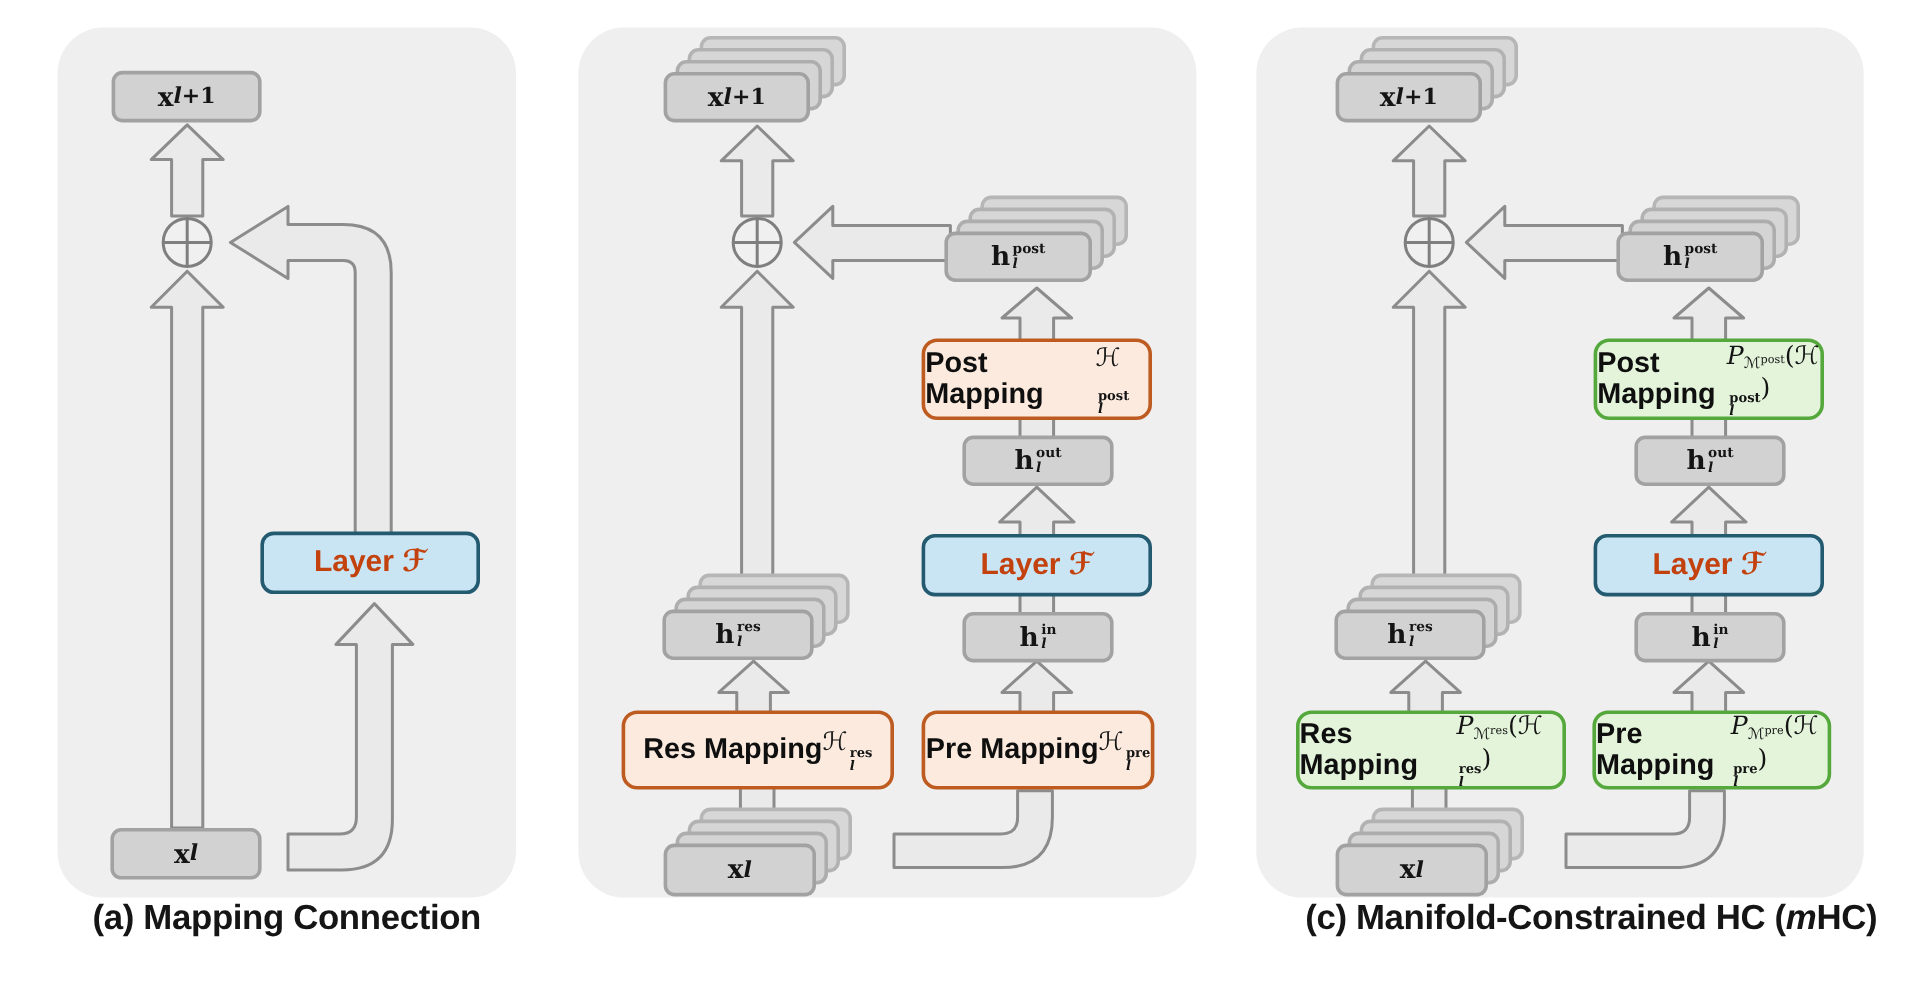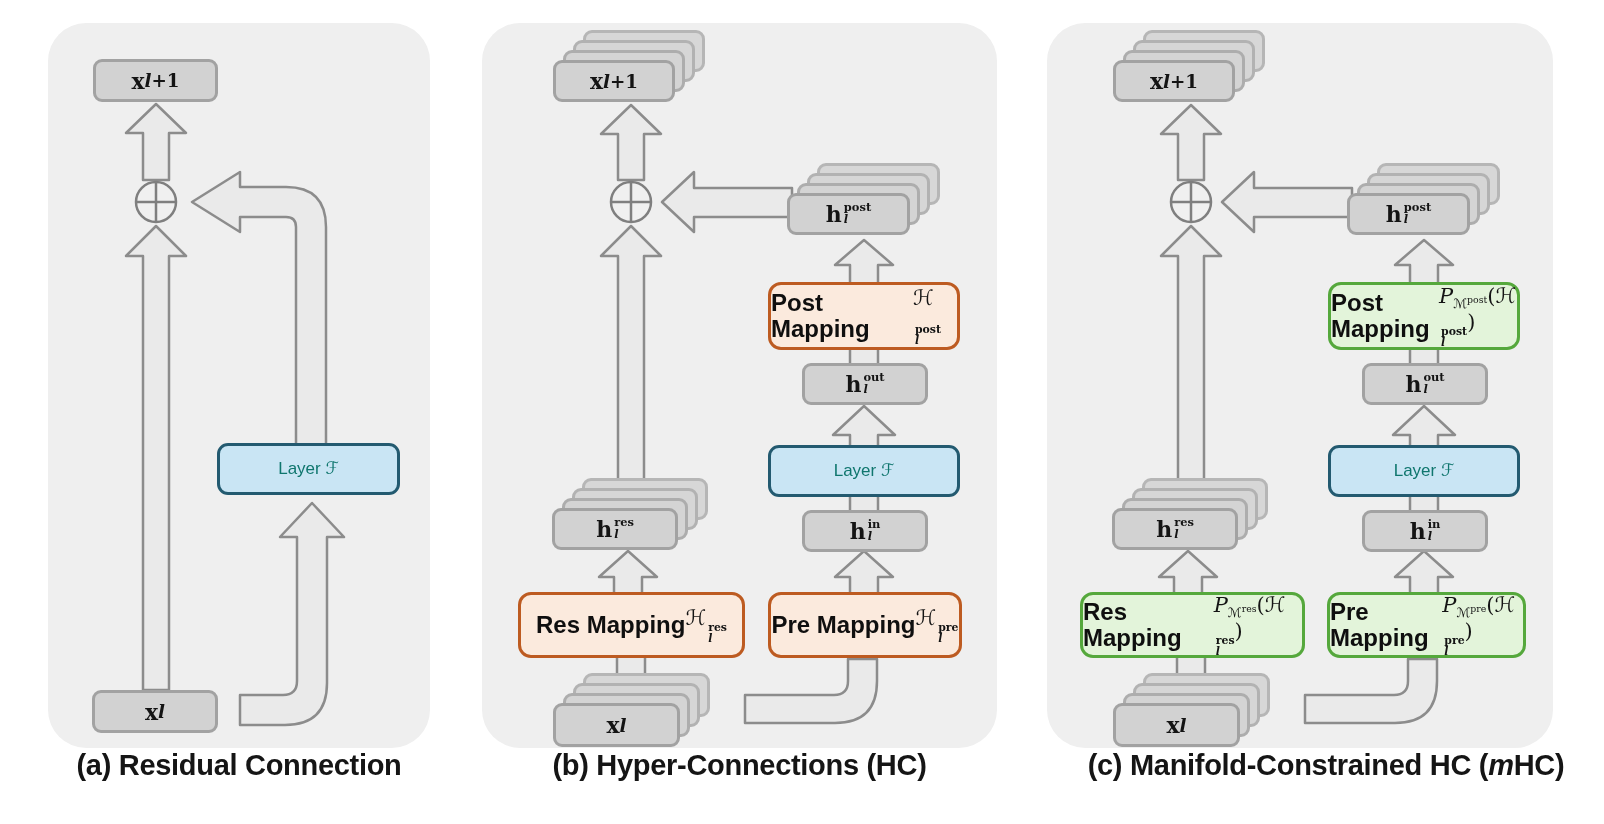--- a/index.html
+++ b/index.html
@@ -20,22 +20,22 @@
   .stack .b2{left:20px;top:-20px;background:#d6d6d6;border-color:#b2b2b2;}
   .stack .b1{left:10px;top:-10px;background:#d4d4d4;border-color:#adadad;}
   .stack .b0{left:0;top:0;}
   .bigbox{position:absolute;z-index:3;box-sizing:border-box;border-radius:13px;
           display:flex;flex-direction:row;align-items:center;justify-content:center;line-height:1.1;}
   .blue{background:#c9e5f4;border:3px solid #235a70;border-radius:11px;}
   .orange{background:#fbeadd;border:3px solid #bd5b21;}
   .green{background:#e3f4da;border:3px solid #55a83c;}
   .bigbox .t{font-family:"Liberation Sans","DejaVu Sans",sans-serif;font-weight:600;
              font-size:24px;color:#0f0f0f;}
-  .layerlab{font-family:"Liberation Sans","DejaVu Sans",sans-serif;font-weight:400;
-            font-size:17px;color:#0f766e;}
+  .layerlab{font-family:"Liberation Sans","DejaVu Sans",sans-serif;font-weight:700;
+            font-size:25px;color:#c2410c;}
   .bigbox .m{font-family:"DejaVu Serif","DejaVu Sans",serif;font-size:21px;color:#141414;margin-top:1px;}
   .m sub{font-size:.62em;vertical-align:-0.35em;}
   .m sub sup{font-size:.72em;vertical-align:0.5em;font-style:normal;}
   .cal{font-family:"DejaVu Serif",serif;}
   .ss{display:inline-flex;flex-direction:column;align-items:flex-start;font-size:.52em;
       line-height:1.02;vertical-align:-0.5em;margin-left:2px;font-weight:600;font-style:normal;}
   .ss span{display:block;}
   .ss i{font-style:italic;}
   .caption{position:absolute;top:749px;z-index:3;text-align:center;font-size:29px;font-weight:600;
            color:#151515;letter-spacing:-0.3px;font-family:"Liberation Sans","DejaVu Sans",sans-serif;}
@@ -95,21 +95,21 @@
       <line x1="1171" y1="202" x2="1211" y2="202"></line>
         <line x1="1191" y1="182" x2="1191" y2="222"></line>
     </g>
   </svg>
 
   <div class="gbox" style="left:93px;top:59px;width:125px;height:43px;">x<sub><i>l</i>+1</sub></div>
   <div class="bigbox blue" style="left:217px;top:443px;width:183px;height:52px;">
     <span class="layerlab">Layer ℱ</span>
   </div>
   <div class="gbox" style="left:92px;top:690px;width:126px;height:43px;">x<sub><i>l</i></sub></div>
-  <div class="caption" style="left:48px;width:382px;">(a) Residual Connection</div>
+  <div class="caption" style="left:48px;width:382px;">(a) Mapping Connection</div>
 
   <div class="stack" style="left:553px;top:60px;width:122px;height:42px;">
     <div class="gbox b3"></div>
     <div class="gbox b2"></div>
     <div class="gbox b1"></div>
     <div class="gbox b0">x<sub><i>l</i>+1</sub></div>
   </div>
   <div class="stack" style="left:787px;top:193px;width:123px;height:42px;">
     <div class="gbox b3"></div>
     <div class="gbox b2"></div>
@@ -159,21 +159,20 @@
           <span>pre</span>
           <span><i>l</i></span>
         </span></span>
   </div>
   <div class="stack" style="left:553px;top:703px;width:127px;height:44px;">
     <div class="gbox b3"></div>
     <div class="gbox b2"></div>
     <div class="gbox b1"></div>
     <div class="gbox b0">x<sub><i>l</i></sub></div>
   </div>
-  <div class="caption" style="left:482px;width:515px;">(b) Hyper-Connections (HC)</div>
 
   <div class="stack" style="left:1113px;top:60px;width:122px;height:42px;">
     <div class="gbox b3"></div>
     <div class="gbox b2"></div>
     <div class="gbox b1"></div>
     <div class="gbox b0">x<sub><i>l</i>+1</sub></div>
   </div>
   <div class="stack" style="left:1347px;top:193px;width:123px;height:42px;">
     <div class="gbox b3"></div>
     <div class="gbox b2"></div>

